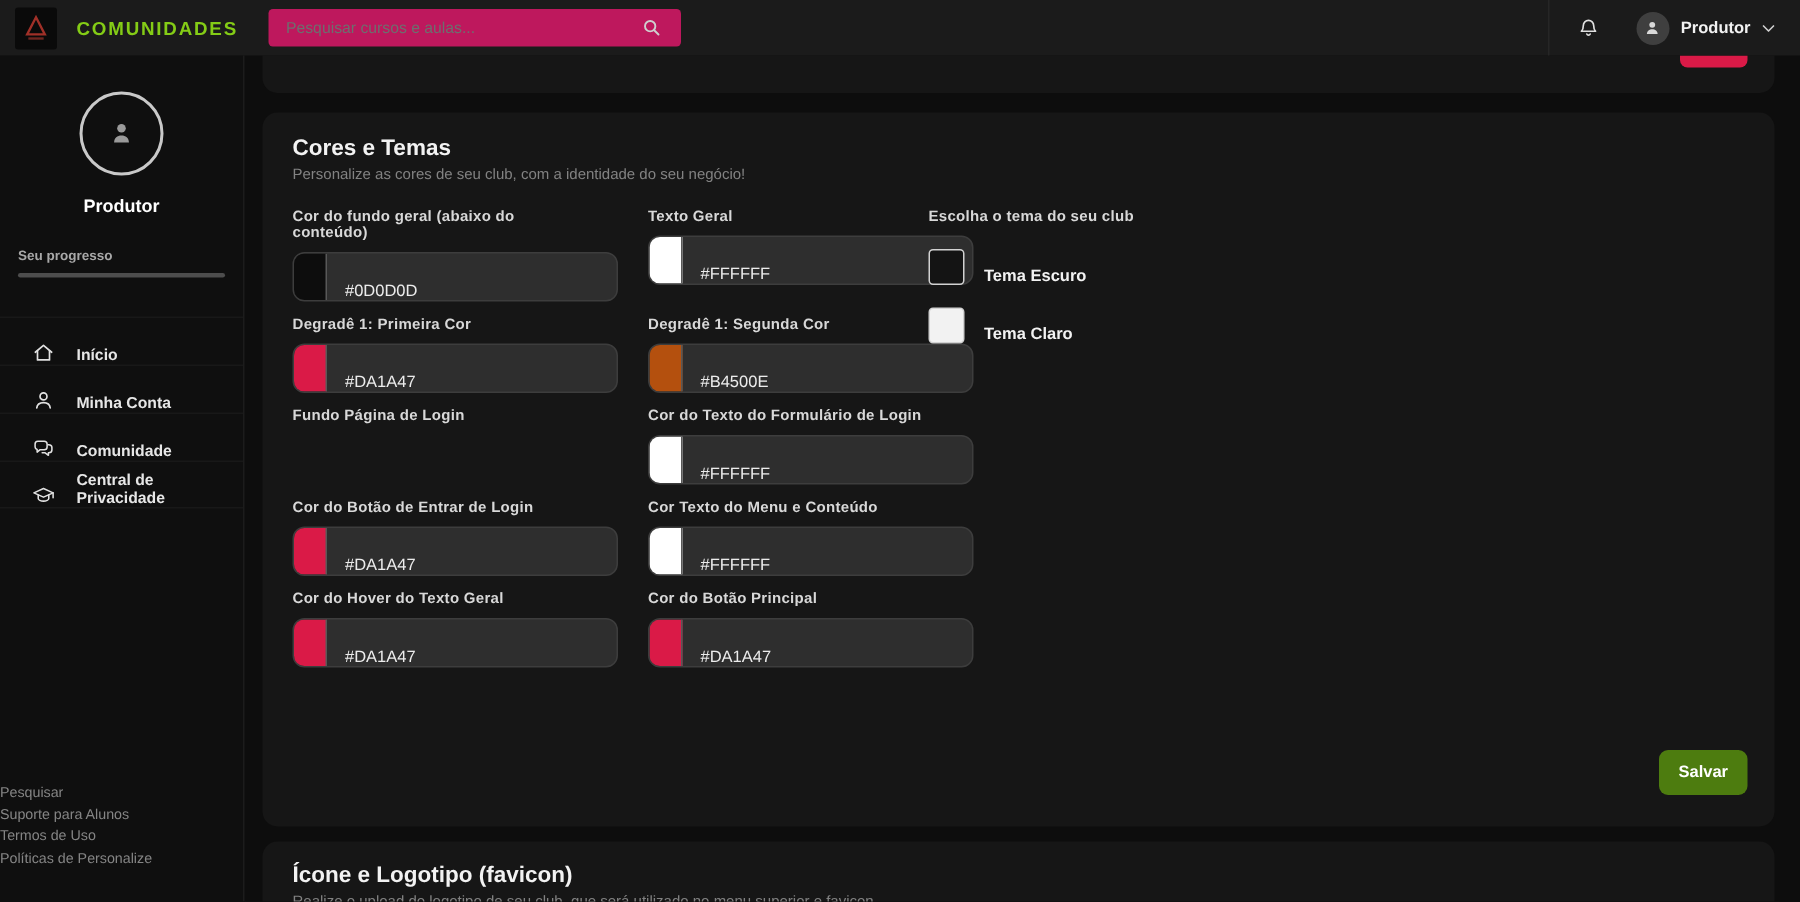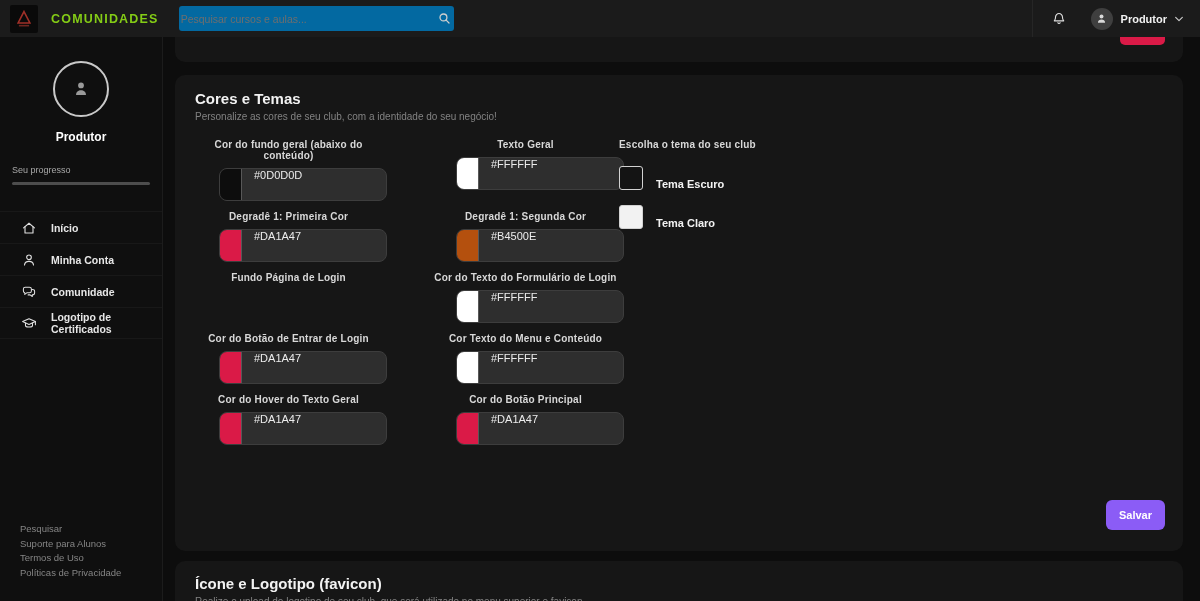--- a/index.html
+++ b/index.html
@@ -18,22 +18,22 @@
     background:#1b1b1b; display:flex; align-items:center; z-index:20;
   }
   .logo-box {
     width:28px; height:28px; margin-left:10px; background:#0a0a0a;
     border-radius:2px; display:flex; align-items:center; justify-content:center;
   }
   .brand {
     margin-left:13px; font-size:12.5px; font-weight:bold; letter-spacing:1.2px; color:#84cc16;
   }
   .search-wrap {
-    margin-left:20px; width:275px; height:25px; background:#0369a1;
-    border-radius:3px; display:flex; align-items:center; padding:0 2px;
+    margin-left:20px; width:275px; height:25px; background:#be185d;
+    border-radius:3px; display:flex; align-items:center; padding:0 12px;
   }
   .search-wrap input {
     flex:1; background:transparent; border:none; outline:none;
     font-size:10.5px; color:#cfcfcf; font-family:"Liberation Sans", sans-serif;
   }
   .search-wrap input::placeholder { color:#6e6e6e; }
   .topbar-spacer { flex:1; }
   .topbar-divider { width:1px; height:37px; background:#262626; margin-right:18px; }
   .bell-btn { margin-right:24px; cursor:pointer; }
   .user-chip { display:flex; align-items:center; margin-right:16px; cursor:pointer; }
@@ -48,61 +48,61 @@
     position:absolute; top:37px; left:0; width:163px; height:564px;
     background:#0f0f0f; border-right:1px solid #1c1c1c;
     display:flex; flex-direction:column;
   }
   .profile { text-align:center; padding-top:24px; }
   .big-avatar {
     width:56px; height:56px; border-radius:50%; border:2px solid #c9c9c9;
     margin:0 auto; display:flex; align-items:center; justify-content:center;
   }
   .profile-name { margin-top:13px; font-size:12px; font-weight:bold; color:#ffffff; }
-  .progress-label { margin:21px 12px 7px 12px; font-size:9px; color:#a8a8a8; text-align:left; }
+  .progress-label { margin:21px 12px 7px 12px; font-size:9px; color:#a8a8a8; text-align:left;font-weight:bold; }
   .progress-track { margin:0 12px; height:3px; background:#4d4d4d; border-radius:2px; }
   .nav { margin-top:26px; }
   .nav-item {
-    height:32px; display:flex; align-items:center; padding-left:21px;
+    height:32px; display:flex; align-items:flex-end; padding-left:21px;
     border-top:1px solid #181818; cursor:pointer; position:relative;
   }
   .nav-item:last-child { border-bottom:1px solid #181818; }
   .nav-item .nav-label { margin-left:14px; font-size:10.5px; font-weight:bold; color:#e6e6e6; }
   .nav-item.active { background:#1d1d1d; }
   .nav-item.active::before {
     content:""; position:absolute; left:0; top:0; width:3px; height:100%;
     background:linear-gradient(180deg,#da1a47,#b4500e);
   }
   .nav-item.active .nav-label { color:#d6445e; }
-  .sidebar-footer { margin-top:auto; padding:0 12px 21px 20px; }
+  .sidebar-footer { margin-top:auto; padding:0 12px 21px 0; }
   .sidebar-footer a {
     display:block; font-size:9.5px; color:#858585; text-decoration:none; line-height:14.5px; cursor:pointer;
   }
 
   
   .main { position:absolute; left:164px; top:37px; width:1036px; height:564px; background:#0d0d0d; }
   .card { background:#161616; position:absolute; left:11px; width:1008px; }
   .prev-card { top:0; height:25px; border-radius:0 0 10px 10px; }
   .prev-save-partial {
     position:absolute; right:18px; top:0; width:45px; height:8px;
     border-radius:0 0 5px 5px;
   }
   .colors-card { top:38px; height:476px; border-radius:10px; padding:15px 20px; }
   .card-title { font-size:15px; font-weight:bold; color:#f2f2f2; }
   .card-subtitle { margin-top:4px; font-size:10px; color:#828282; }
   .content-row { display:flex; margin-top:17px; }
   .fields-grid {
     display:grid; grid-template-columns:187px 187px; column-gap:50px; row-gap:10px;
   }
   .field-label {
-    font-size:10px; font-weight:bold; color:#d8d8d8; letter-spacing:0.2px; margin-bottom:7px;text-align:center;
+    font-size:10px; font-weight:bold; color:#d8d8d8; letter-spacing:0.2px; margin-bottom:7px;
   }
   .color-input {
-    width:168px; height:33px; background:#2e2e2e; border:1px solid #3d3d3d;
-    border-radius:8px; display:flex; align-items:flex-start; overflow:hidden; cursor:pointer;margin-left:24px;
+    width:217px; height:33px; background:#2e2e2e; border:1px solid #3d3d3d;
+    border-radius:8px; display:flex; align-items:flex-end; overflow:hidden; cursor:pointer;
   }
   .swatch { width:22px; height:100%; border-right:1px solid #585858; flex:none; }
   .hex { margin-left:12px; font-size:11px; color:#ececec; }
   .theme-col { }
   .theme-options { margin-top:16px; }
   .theme-option { display:flex; align-items:flex-end; margin-bottom:15px; cursor:pointer; }
   .theme-swatch { width:24px; height:24px; border-radius:3px; border:1px solid #d2d2d2; flex:none; }
   .theme-name { margin-left:13px; font-size:11px; font-weight:bold; color:#f2f2f2; }
   .save-btn {
     position:absolute; right:18px; bottom:21px; border:none; cursor:pointer;
@@ -199,29 +199,29 @@
       <span class="nav-label">Comunidade</span>
     </div>
     <div class="nav-item">
       <span>
         <svg width="16" height="16" viewBox="0 0 20 20" fill="none" stroke="#e0e0e0" stroke-width="1.3" stroke-linejoin="round" stroke-linecap="round">
           <path d="M2 8.2 10 4.6l8 3.6-8 3.6z"></path>
           <path d="M5.6 10v3c0 1.1 2 2.1 4.4 2.1s4.4-1 4.4-2.1v-3"></path>
           <path d="M18 8.2v4"></path>
         </svg>
       </span>
-      <span class="nav-label">Logotipo de Certificados</span>
+      <span class="nav-label">Central de Privacidade</span>
     </div>
   </div>
 
   <div class="sidebar-footer">
     <a>Pesquisar</a>
     <a>Suporte para Alunos</a>
     <a>Termos de Uso</a>
-    <a>Políticas de Privacidade</a>
+    <a>Políticas de Personalize</a>
   </div>
 </div>
 
 <div class="main">
 
   <div class="card prev-card">
     <div class="prev-save-partial" style="background: rgb(218, 26, 71);"></div>
   </div>
 
   <div class="card colors-card">
@@ -313,21 +313,21 @@
             <span class="theme-name">Tema Escuro</span>
           </div>
           <div class="theme-option">
             <span class="theme-swatch" style="background: rgb(242, 242, 242);"></span>
             <span class="theme-name">Tema Claro</span>
           </div>
         </div>
       </div>
     </div>
 
-    <button class="save-btn" style="background: #8b5cf6;">Salvar</button>
+    <button class="save-btn" style="background: #4d7c0f;">Salvar</button>
   </div>
 
   <div class="card favicon-card">
     <div class="card-title">Ícone e Logotipo (favicon)</div>
     <div class="card-subtitle">Realize o upload do logotipo de seu club, que será utilizado no menu superior e favicon</div>
   </div>
 
 </div>
 
 </body></html>

